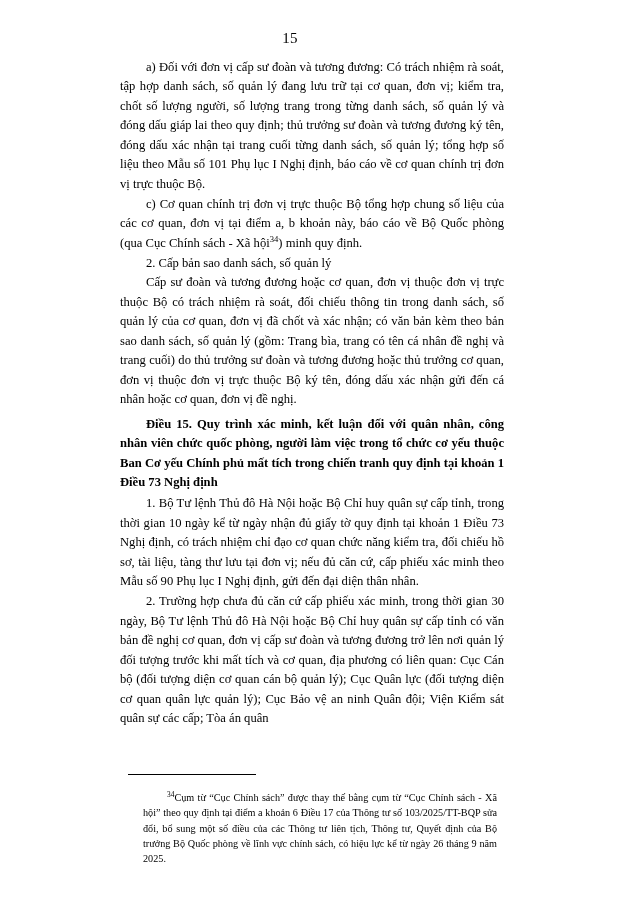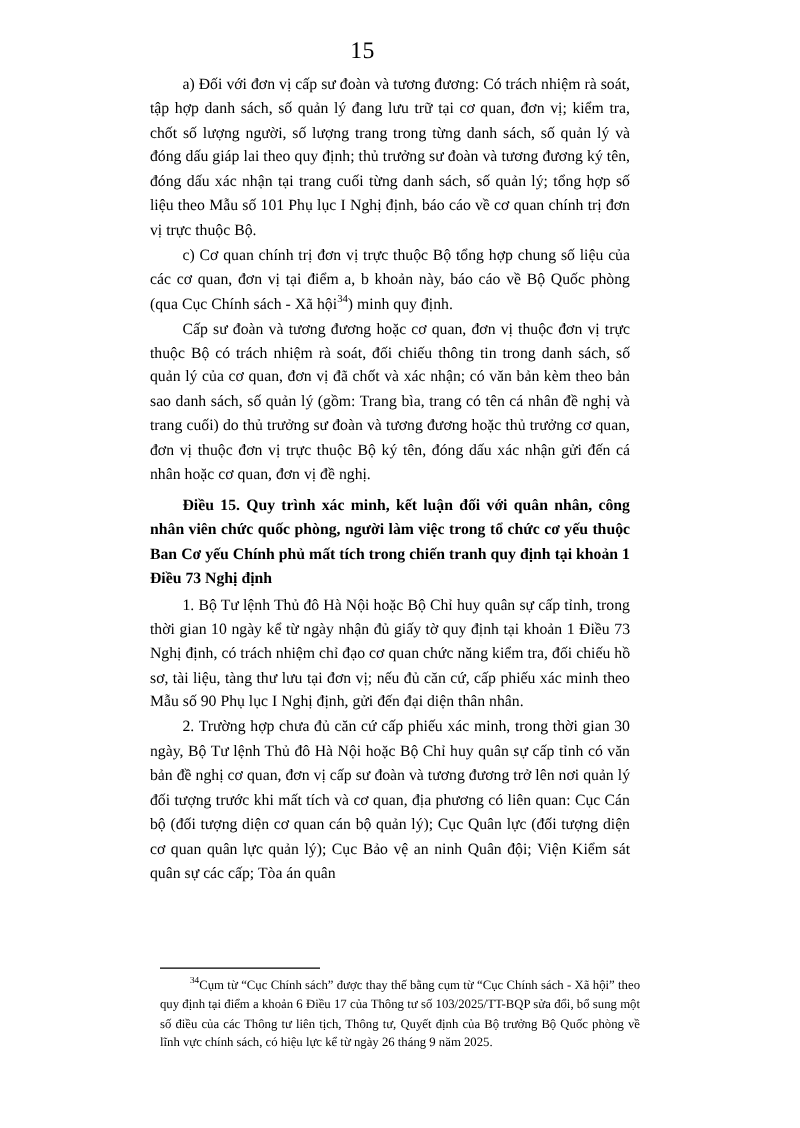--- a/index.html
+++ b/index.html
@@ -22,21 +22,21 @@
     height: 902px;
     box-sizing: border-box;
     padding: 0;
   }
   .page-number {
     position: absolute;
     top: 30px;
     left: 0;
     width: 580px;
     text-align: center;
-    font-size: 19px;
+    font-size: 15px;
     letter-spacing: 0.2px;
   }
   .content {
     position: absolute;
     top: 58px;
     left: 120px;
     width: 384px;
   }
   p {
     margin: 0 0 0.5px 0;
@@ -70,40 +70,41 @@
     width: 128px;
     height: 0;
     border-top: 1px solid #000;
     margin: 0 0 6px 0;
   }
   .footnote-text {
     font-size: 10.2px;
     line-height: 1.5;
     text-align: justify;
     text-indent: 24px;
-    margin: 0;
+    margin: 15px;
   }
   .footnote-text sup {
     font-size: 7.4px;
   }
 </style>
 </head>
 <body>
 
 <div class="page">
 
   <div class="page-number">15</div>
 
   <div class="content">
 
     <p class="indent">a) Đối với đơn vị cấp sư đoàn và tương đương: Có trách nhiệm rà soát, tập hợp danh sách, số quản lý đang lưu trữ tại cơ quan, đơn vị; kiểm tra, chốt số lượng người, số lượng trang trong từng danh sách, số quản lý và đóng dấu giáp lai theo quy định; thủ trưởng sư đoàn và tương đương ký tên, đóng dấu xác nhận tại trang cuối từng danh sách, số quản lý; tổng hợp số liệu theo Mẫu số 101 Phụ lục I Nghị định, báo cáo về cơ quan chính trị đơn vị trực thuộc Bộ.</p>
 
 
     <p class="indent"><span>c) Cơ quan chính trị đơn vị trực thuộc Bộ tổng hợp chung số liệu của các cơ quan, đơn vị tại điểm a, b khoản này, báo cáo về Bộ Quốc phòng (qua Cục Chính sách - Xã hội</span><sup>34</sup><span>) minh quy định.</span></p>
 
+    <p class="indent">2. Cấp bản sao danh sách, số quản lý</p>
 
     <p class="indent">Cấp sư đoàn và tương đương hoặc cơ quan, đơn vị thuộc đơn vị trực thuộc Bộ có trách nhiệm rà soát, đối chiếu thông tin trong danh sách, số quản lý của cơ quan, đơn vị đã chốt và xác nhận; có văn bản kèm theo bản sao danh sách, số quản lý (gồm: Trang bìa, trang có tên cá nhân đề nghị và trang cuối) do thủ trưởng sư đoàn và tương đương hoặc thủ trưởng cơ quan, đơn vị thuộc đơn vị trực thuộc Bộ ký tên, đóng dấu xác nhận gửi đến cá nhân hoặc cơ quan, đơn vị đề nghị.</p>
 
     <p class="heading">Điều 15. Quy trình xác minh, kết luận đối với quân nhân, công nhân viên chức quốc phòng, người làm việc trong tổ chức cơ yếu thuộc Ban Cơ yếu Chính phủ mất tích trong chiến tranh quy định tại khoản 1 Điều 73 Nghị định</p>
 
     <p class="indent">1. Bộ Tư lệnh Thủ đô Hà Nội hoặc Bộ Chỉ huy quân sự cấp tỉnh, trong thời gian 10 ngày kể từ ngày nhận đủ giấy tờ quy định tại khoản 1 Điều 73 Nghị định, có trách nhiệm chỉ đạo cơ quan chức năng kiểm tra, đối chiếu hồ sơ, tài liệu, tàng thư lưu tại đơn vị; nếu đủ căn cứ, cấp phiếu xác minh theo Mẫu số 90 Phụ lục I Nghị định, gửi đến đại diện thân nhân.</p>
 
     <p class="indent">2. Trường hợp chưa đủ căn cứ cấp phiếu xác minh, trong thời gian 30 ngày, Bộ Tư lệnh Thủ đô Hà Nội hoặc Bộ Chỉ huy quân sự cấp tỉnh có văn bản đề nghị cơ quan, đơn vị cấp sư đoàn và tương đương trở lên nơi quản lý đối tượng trước khi mất tích và cơ quan, địa phương có liên quan: Cục Cán bộ (đối tượng diện cơ quan cán bộ quản lý); Cục Quân lực (đối tượng diện cơ quan quân lực quản lý); Cục Bảo vệ an ninh Quân đội; Viện Kiểm sát quân sự các cấp; Tòa án quân</p>
 
   </div>

